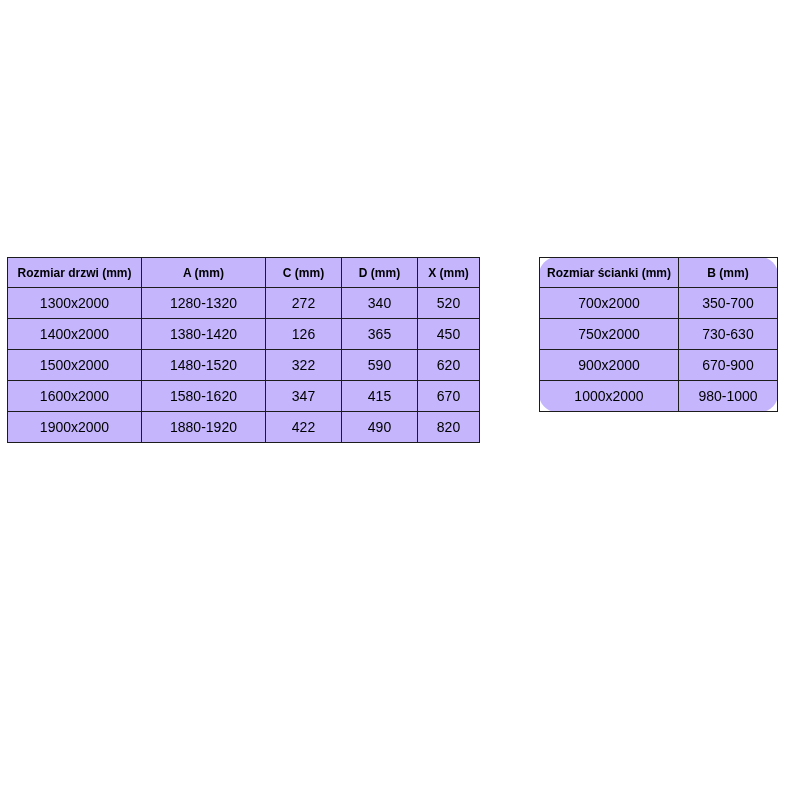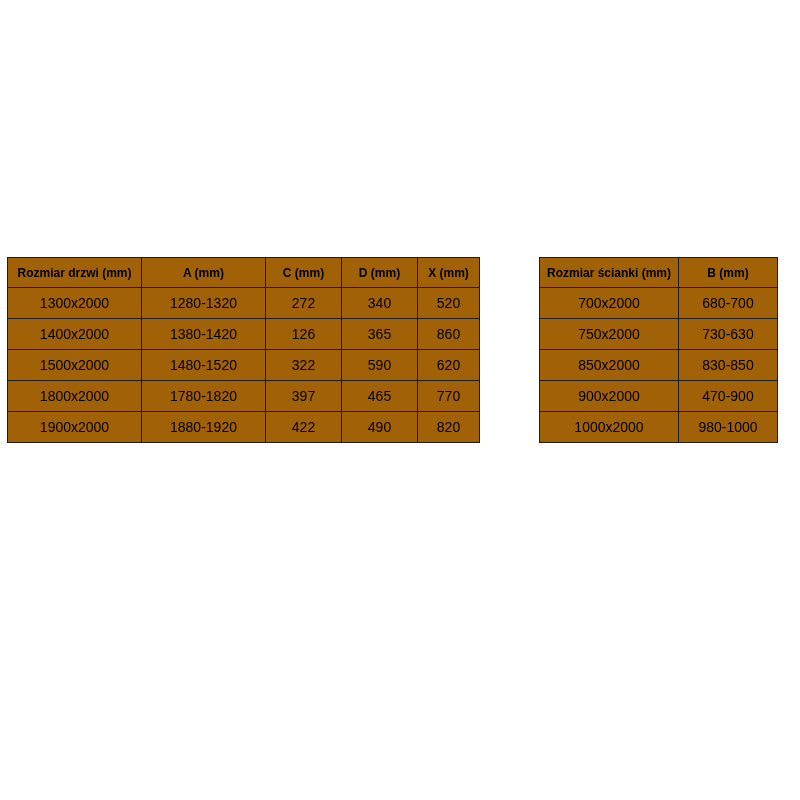--- a/index.html
+++ b/index.html
@@ -12,21 +12,21 @@
     background: #ffffff;
     font-family: "Liberation Sans", sans-serif;
     color: #000000;
     position: relative;
     overflow: hidden;
   }
   table.dim-table {
     border-collapse: collapse;
     table-layout: fixed;
     position: absolute;
-    background: #a16207;
+    background: #c4b5fd;
   }
   table.dim-table th,
   table.dim-table td {
     border: 1px solid #1c1c1c;
     text-align: center;
     vertical-align: middle;
     padding: 0 2px;
     overflow: hidden;
     white-space: nowrap;
   }
@@ -42,20 +42,21 @@
   }
   #doors-table {
     left: 7px;
     top: 257px;
     width: 466px;
   }
   #walls-table {
     left: 539px;
     top: 257px;
     width: 238px;
+    border-radius: 18px;
   }
 </style>
 </head>
 <body>
 
 <table id="doors-table" class="dim-table">
   <colgroup>
     <col style="width:134px">
     <col style="width:124px">
     <col style="width:76px">
@@ -77,35 +78,35 @@
         <td>1280-1320</td>
         <td>272</td>
         <td>340</td>
         <td>520</td>
       </tr>
       <tr>
         <td>1400x2000</td>
         <td>1380-1420</td>
         <td>126</td>
         <td>365</td>
-        <td>860</td>
+        <td>450</td>
       </tr>
       <tr>
         <td>1500x2000</td>
         <td>1480-1520</td>
         <td>322</td>
         <td>590</td>
         <td>620</td>
       </tr>
       <tr>
-        <td>1800x2000</td>
-        <td>1780-1820</td>
-        <td>397</td>
-        <td>465</td>
-        <td>770</td>
+        <td>1600x2000</td>
+        <td>1580-1620</td>
+        <td>347</td>
+        <td>415</td>
+        <td>670</td>
       </tr>
       <tr>
         <td>1900x2000</td>
         <td>1880-1920</td>
         <td>422</td>
         <td>490</td>
         <td>820</td>
       </tr>
     </tbody>
 </table>
@@ -117,32 +118,28 @@
   </colgroup>
   <thead>
     <tr>
         <th>Rozmiar ścianki (mm)</th>
         <th>B (mm)</th>
       </tr>
   </thead>
   <tbody>
       <tr>
         <td>700x2000</td>
-        <td>680-700</td>
+        <td>350-700</td>
       </tr>
       <tr>
         <td>750x2000</td>
         <td>730-630</td>
       </tr>
       <tr>
-        <td>850x2000</td>
-        <td>830-850</td>
-      </tr>
-      <tr>
         <td>900x2000</td>
-        <td>470-900</td>
+        <td>670-900</td>
       </tr>
       <tr>
         <td>1000x2000</td>
         <td>980-1000</td>
       </tr>
     </tbody>
 </table>
 
 </body></html>

